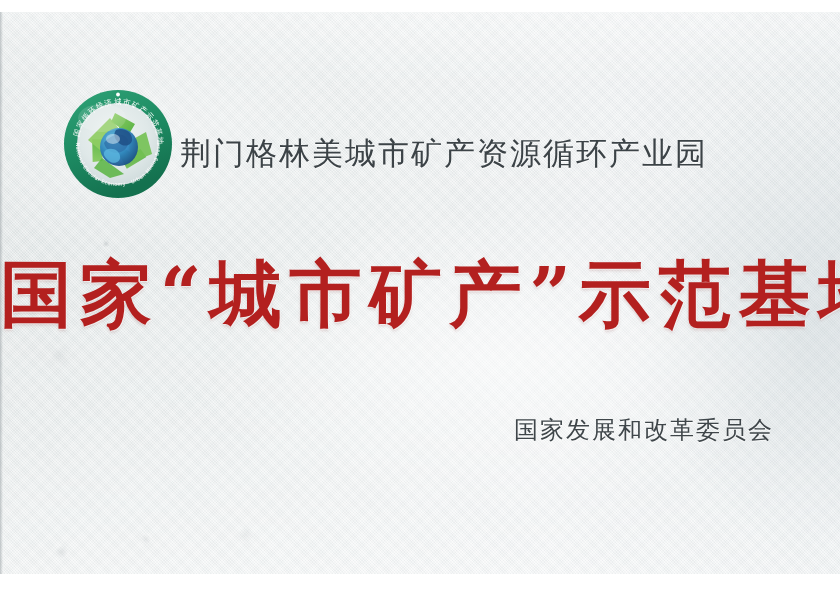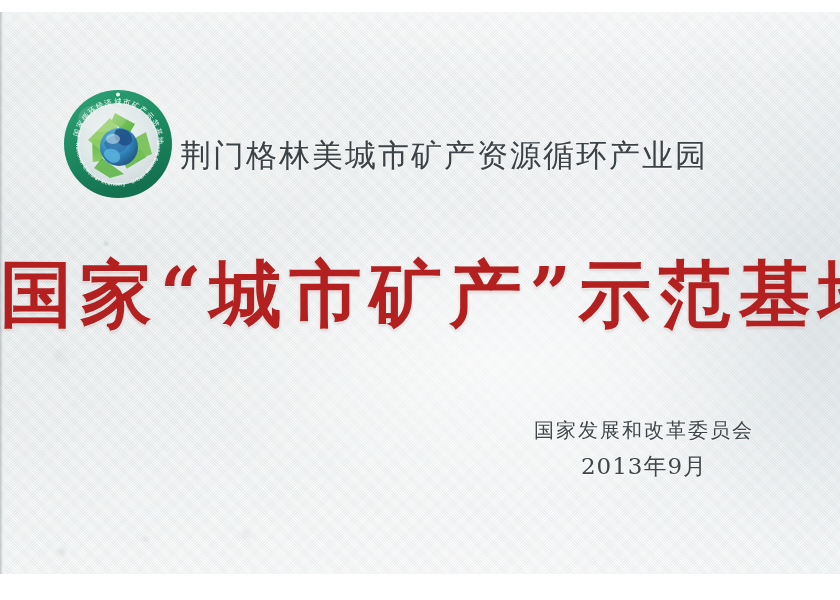--- a/index.html
+++ b/index.html
@@ -104,21 +104,21 @@
     width: 112px;
     height: 112px;
   }
   #logo-wrap svg { display: block; }
 
   
   #header-title {
     position: absolute;
     left: 180px;
     top: 124px;
-    font-family: Liberation Serif, serif;
+    font-family: Liberation Mono, monospace;
     font-size: 31px;
     line-height: 40px;
     letter-spacing: 2px;
     color: #3c4347;
     white-space: nowrap;
     text-shadow: 0 1px 1px rgba(255,255,255,0.85);
   }
 
   
   #main-title {
@@ -144,21 +144,21 @@
     position: absolute;
     right: 46px;
     top: 400px;
     width: 300px;
     text-align: center;
     font-family: "DejaVu Serif", "Liberation Serif", serif;
     color: #3f464a;
     text-shadow: 0 1px 1px rgba(255,255,255,0.8);
   }
   .sig-line {
-    font-size: 20px;
+    font-size: 24px;
     line-height: 36px;
     letter-spacing: 2px;
     white-space: nowrap;
   }
   .sig-line.spread {
     letter-spacing: 42px;
     padding-left: 42px; 
   }
   .sig-date {
     font-size: 23px;
@@ -250,17 +250,16 @@
         <ellipse cx="40" cy="30" rx="24" ry="14" fill="#ffffff" opacity="0.14"></ellipse>
       </svg>
     </div>
 
     <div id="header-title">荆门格林美城市矿产资源循环产业园</div>
 
     <div id="main-title">国家“城市矿产”示范基地</div>
 
     <div id="signature">
       <div class="sig-line">国家发展和改革委员会</div>
-      <div class="sig-date">2013年9月</div>
     </div>
 
   </div>
 </div>
 
 </body></html>

